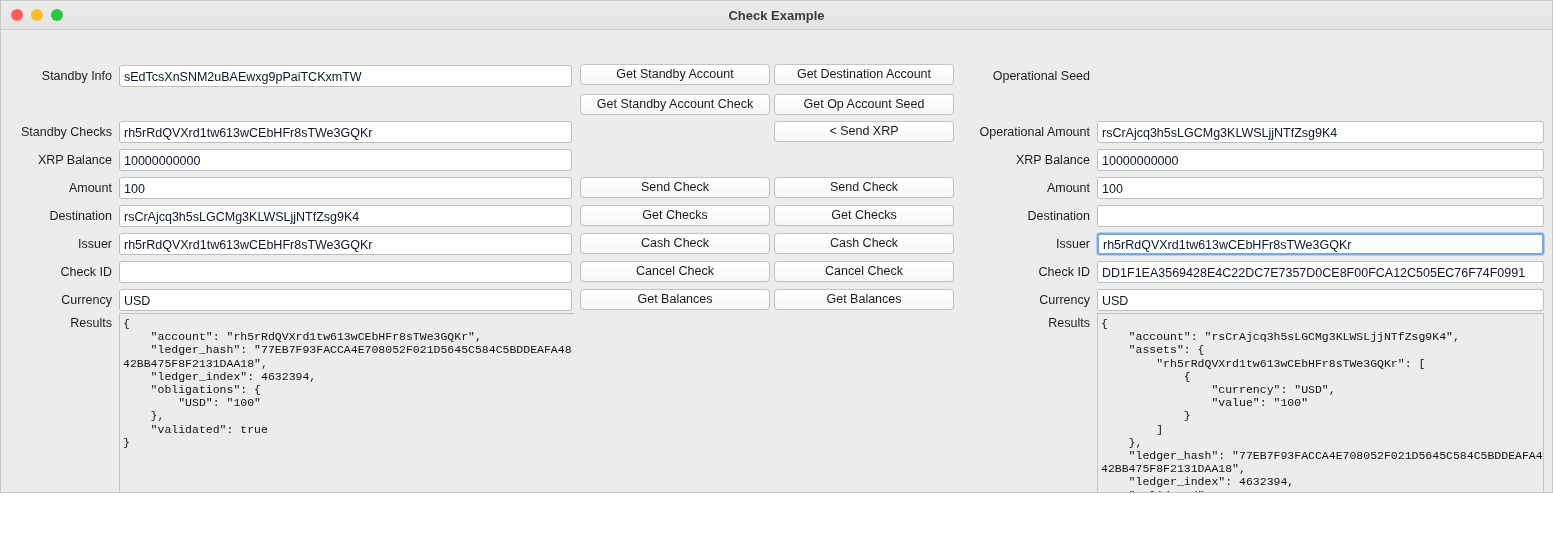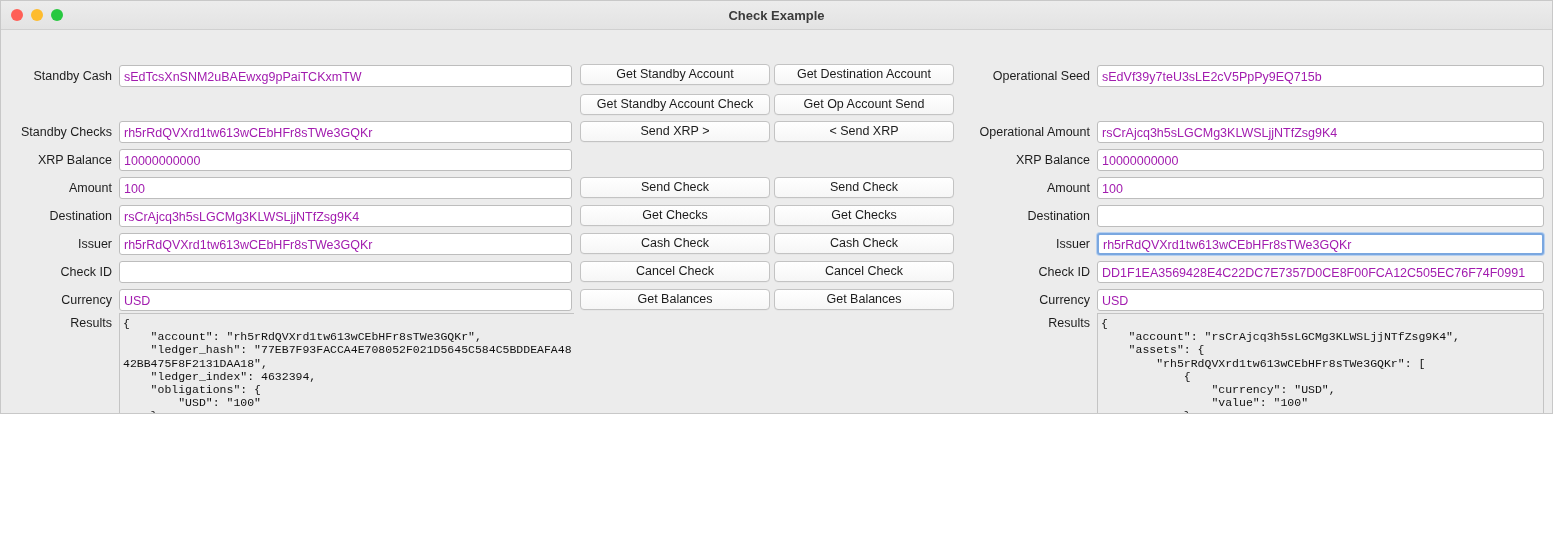--- a/index.html
+++ b/index.html
@@ -6,21 +6,21 @@
     margin: 0;
     padding: 0;
     background: #ffffff;
   }
   body {
     font-family: "Liberation Sans", sans-serif;
     -webkit-font-smoothing: antialiased;
   }
   .window {
     width: 1553px;
-    height: 414px;
+    height: 493px;
     position: relative;
     background: #ececec;
     overflow: hidden;
     box-sizing: border-box;
     border: 1px solid #c8c8c8;
   }
   
   .titlebar {
     height: 28px;
     background: linear-gradient(#ececec, #e3e3e3);
@@ -87,21 +87,21 @@
   .right-panel .lbl { width: 128px; }
 
   .field {
     flex: 1 1 auto;
     height: 22px;
     background: #fff;
     border: 1px solid #bdbdbd;
     border-radius: 3px;
     font-family: "Liberation Sans", sans-serif;
     font-size: 12.5px;
-    color: #a21caf;
+    color: #0f172a;
     line-height: 22px;
     padding: 0 4px;
     box-sizing: border-box;
     overflow: hidden;
     white-space: nowrap;
   }
   .field.focused {
     border: 2px solid #7aa7e0;
     box-shadow: 0 0 0 1px #b7d0ef;
     line-height: 20px;
@@ -171,21 +171,21 @@
       <span class="dot green"></span>
     </div>
     <div class="title-text">Check Example</div>
   </div>
 
   <div class="body">
 
     <div class="panel left-panel">
 
       <div class="row" style="top:34px">
-        <div class="lbl">Standby Cash</div>
+        <div class="lbl">Standby Info</div>
         <div class="field">sEdTcsXnSNM2uBAEwxg9pPaiTCKxmTW</div>
       </div>
 
       <div class="row" style="top:90px">
         <div class="lbl">Standby Checks</div>
         <div class="field">rh5rRdQVXrd1tw613wCEbHFr8sTWe3GQKr</div>
       </div>
 
       <div class="row" style="top:118px">
         <div class="lbl">XRP Balance</div>
@@ -228,42 +228,40 @@
         "USD": "100"
     },
     "validated": true
 }</div>
       </div>
     </div>
 
     <div class="panel center-panel">
       <div class="btn btn-col-a" style="top:34px">Get Standby Account</div>
       <div class="btn btn-col-a" style="top:64px">Get Standby Account Check</div>
-      <div class="btn btn-col-a" style="top:91px">Send XRP &gt;</div>
       <div class="btn btn-col-a" style="top:147px">Send  Check</div>
       <div class="btn btn-col-a" style="top:175px">Get Checks</div>
       <div class="btn btn-col-a" style="top:203px">Cash  Check</div>
       <div class="btn btn-col-a" style="top:231px">Cancel  Check</div>
       <div class="btn btn-col-a" style="top:259px">Get Balances</div>
 
       <div class="btn btn-col-b" style="top:34px">Get Destination Account</div>
-      <div class="btn btn-col-b" style="top:64px">Get Op Account Send</div>
+      <div class="btn btn-col-b" style="top:64px">Get Op Account Seed</div>
       <div class="btn btn-col-b" style="top:91px">&lt; Send XRP</div>
       <div class="btn btn-col-b" style="top:147px">Send Check</div>
       <div class="btn btn-col-b" style="top:175px">Get Checks</div>
       <div class="btn btn-col-b" style="top:203px">Cash Check</div>
       <div class="btn btn-col-b" style="top:231px">Cancel Check</div>
       <div class="btn btn-col-b" style="top:259px">Get Balances</div>
     </div>
 
     <div class="panel right-panel">
 
       <div class="row" style="top:34px">
         <div class="lbl">Operational Seed</div>
-        <div class="field">sEdVf39y7teU3sLE2cV5PpPy9EQ715b</div>
       </div>
 
       <div class="row" style="top:90px">
         <div class="lbl">Operational Amount</div>
         <div class="field">rsCrAjcq3h5sLGCMg3KLWSLjjNTfZsg9K4</div>
       </div>
 
       <div class="row" style="top:118px">
         <div class="lbl">XRP Balance</div>
         <div class="field">10000000000</div>

